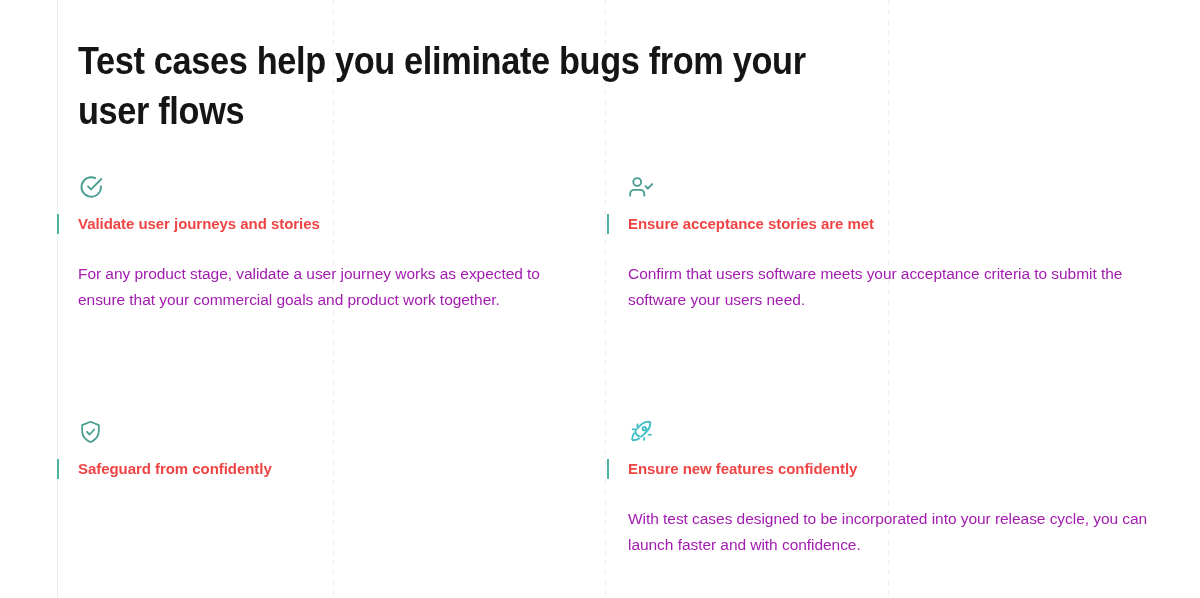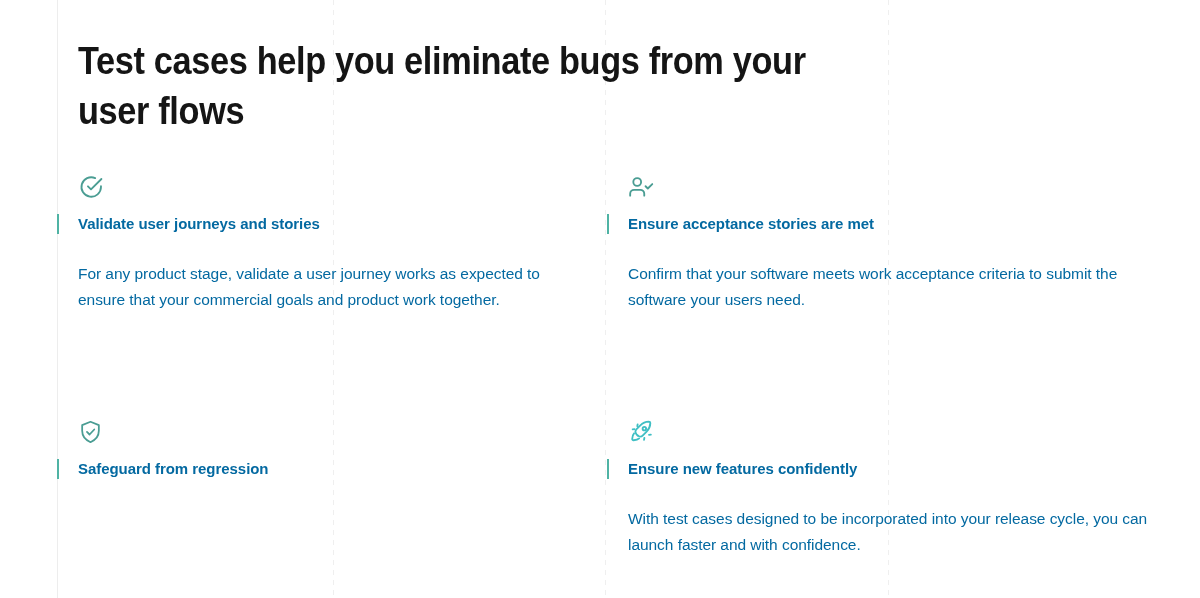--- a/index.html
+++ b/index.html
@@ -101,31 +101,31 @@
     top: 1px;
     width: 2px;
     height: 20px;
     background: #4fb3a4;
   }
 
   .feat-title {
     padding-left: 22px;
     font-size: 15px;
     font-weight: 700;
-    color: #0369a1;
+    color: #ef4444;
     letter-spacing: -0.05px;
     line-height: 22px;
   }
 
   .feat-body {
     padding-left: 22px;
     margin-top: 26px;
     font-size: 15.5px;
     line-height: 26px;
-    color: #0369a1;
+    color: #a21caf;
     max-width: 535px;
     letter-spacing: -0.05px;
   }
   .cell.right .feat-body { max-width: 545px; }
 </style>
 </head>
 <body>
 
 <div id="page">
 
@@ -163,37 +163,37 @@
             <svg width="26" height="26" viewBox="0 0 24 24" fill="none" stroke="#4a9d93" stroke-width="1.7" stroke-linecap="round" stroke-linejoin="round">
               <path d="M15 20v-1.8a3.6 3.6 0 0 0-3.6-3.6H5.6A3.6 3.6 0 0 0 2 18.2V20"></path>
               <circle cx="8.5" cy="7.4" r="3.6"></circle>
               <polyline points="16.2 11.3 18.3 13.4 22.4 9.3"></polyline>
             </svg>
           </div>
           <div class="feat-title-row">
             <span class="accent-bar" style="background: rgb(79, 179, 164);"></span>
             <div class="feat-title">Ensure acceptance stories are met</div>
           </div>
-          <p class="feat-body">Confirm that your software meets work acceptance criteria to submit the software your users need.</p>
+          <p class="feat-body">Confirm that users software meets your acceptance criteria to submit the software your users need.</p>
         </div>
 
       </div>
 
       <div class="row row-2" style="height:150px; top:45px;">
 
         <div class="cell left">
           <div class="icon-wrap">
             <svg width="25" height="26" viewBox="0 0 24 24" fill="none" stroke="#4a9d93" stroke-width="1.7" stroke-linecap="round" stroke-linejoin="round">
               <path d="M12 2.2 4 5.4v5.5c0 4.6 3.3 8.9 8 10.9 4.7-2 8-6.3 8-10.9V5.4l-8-3.2z"></path>
               <polyline points="8.6 11.9 11.1 14.4 15.6 9.6"></polyline>
             </svg>
           </div>
           <div class="feat-title-row">
             <span class="accent-bar" style="background: rgb(79, 179, 164);"></span>
-            <div class="feat-title">Safeguard from regression</div>
+            <div class="feat-title">Safeguard from confidently</div>
           </div>
         </div>
 
         <div class="cell right">
           <div class="icon-wrap">
             <svg width="26" height="26" viewBox="0 0 24 24" fill="none" stroke="#3fbfc4" stroke-width="1.7" stroke-linecap="round" stroke-linejoin="round">
               <path d="M5.6 13.2c-1.1 1.1-1.6 3-1.7 5.1-.1.8.5 1.4 1.3 1.3 2.1-.1 4-.6 5.1-1.7"></path>
               <path d="M9.1 15.6c-.9-.9-1.6-1.9-2-2.8-.5-1.1-.3-2.4.6-3.3l3.7-3.7c2.2-2.2 5-3.3 7.8-3.4.8 0 1.4.6 1.4 1.4-.1 2.8-1.2 5.6-3.4 7.8l-3.7 3.7c-.9.9-2.2 1.1-3.3.6-.4-.2-.8-.4-1.1-.7z"></path>
               <circle cx="15.1" cy="8.9" r="1.6"></circle>
               <path d="M4.3 9.6 6 9.3M8.9 4.9 8.6 6.7M14.8 19.3l.3-1.8M19.4 14.7l1.7-.3"></path>

